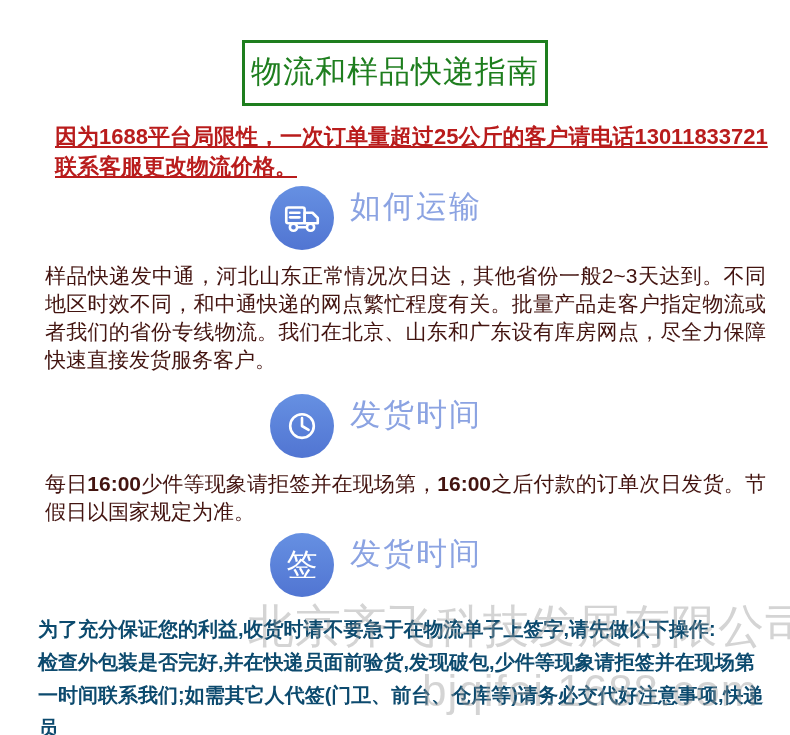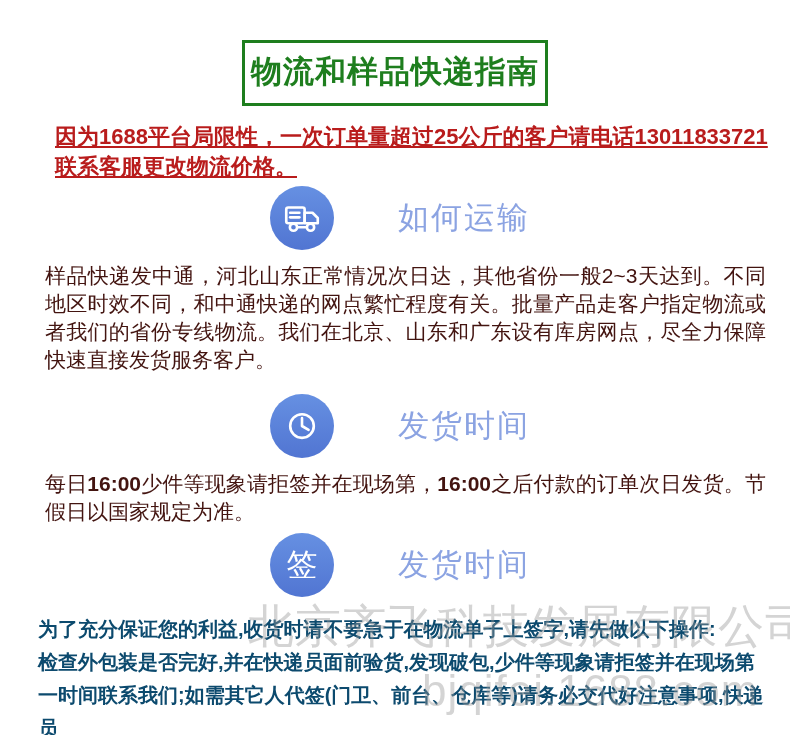--- a/index.html
+++ b/index.html
@@ -11,43 +11,40 @@
     font-family:"Liberation Sans",sans-serif;
   }
   
   .title-box{
     width:300px;
     margin:40px auto 0 auto;
     border:3px solid #1e7e1e;
     text-align:center;
     padding:8px 0 10px 0;
     box-sizing:content-box;
-    font-weight:bold;
   }
   .title-box span{
     font-size:31px;
     color:#1e7e1e;
     letter-spacing:1px;
     white-space:nowrap;
   }
   
   .notice{
     margin:16px 22px 0 55px;
     font-size:22px;
     font-weight:bold;
     color:#b91c1c;
     text-decoration:underline;
     line-height:30px;
   }
   
   .section-head{
     display:flex;
-    align-items:center;
     margin-left:270px;
-    gap:48px;
   }
   .sh-transport{margin-top:4px;}
   .sh-time{margin-top:20px;}
   .sh-sign{margin-top:7px;}
   .icon-circle{
     width:64px;height:64px;
     border-radius:50%;
     background:linear-gradient(180deg,#6690e2 0%,#5175d2 100%);
     display:flex;align-items:center;justify-content:center;
     flex:0 0 64px;

